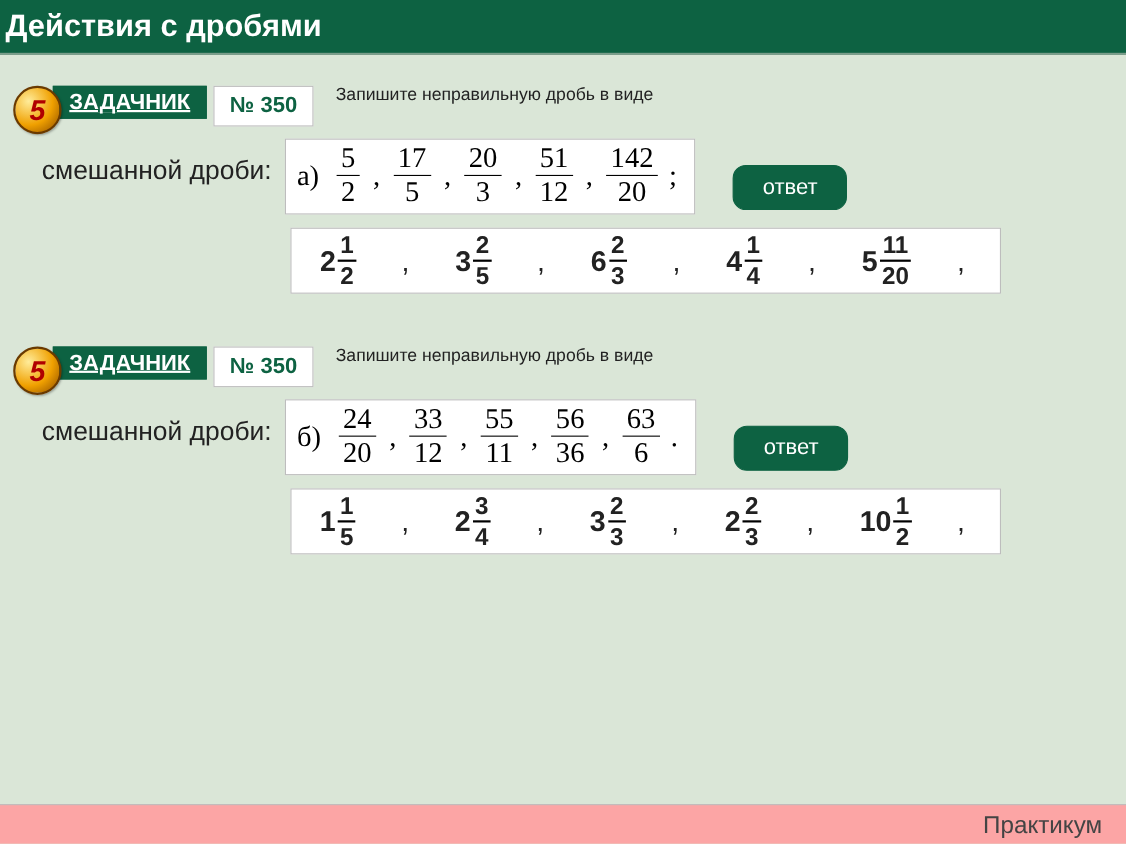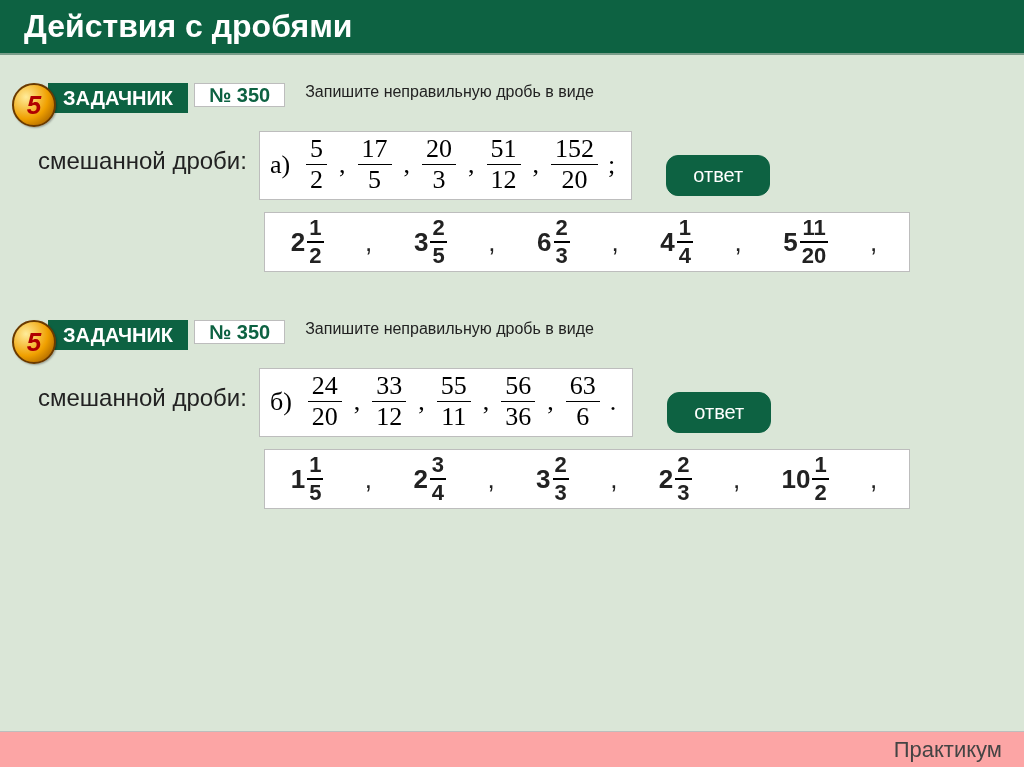--- a/index.html
+++ b/index.html
@@ -6,22 +6,22 @@
   body {
     width: 1024px;
     height: 767px;
     font-family: Arial, sans-serif;
     background: #dae6d7;
     overflow: hidden;
   }
   .header {
     background: #0d6242;
     color: #fff;
-    padding: 8px 24px;
-    font-size: 32px;
+    padding: 8px 5px;
+    font-size: 28px;
     font-weight: bold;
     border-bottom: 2px solid #7a9d8a;
   }
   .content {
     padding: 28px 12px 0 12px;
   }
   .task {
     margin-bottom: 48px;
   }
   .task-header {
@@ -53,29 +53,30 @@
     padding: 2px 14px;
     font-size: 20px;
     font-weight: bold;
     border: 1px solid #0d6242;
     margin-left: -14px;
     position: relative;
     z-index: 1;
     height: 30px;
     display: flex;
     align-items: center;
+    text-decoration: underline;
   }
   .num-badge {
     background: #fff;
     color: #0d6242;
     padding: 2px 14px;
     font-size: 20px;
     font-weight: bold;
     border: 1px solid #bdbdbd;
-    height: 24px;
+    height: 37px;
     display: flex;
     align-items: center;
   }
   .prompt-wrap {
     flex: 1;
   }
   .prompt-line1 {
     font-size: 16px;
     color: #222;
     padding-left: 14px;
@@ -215,21 +216,21 @@
                 <span class="n">20</span>
                 <span class="d">3</span>
               </span>
               <span class="gsep">,</span>
             <span class="vfrac">
                 <span class="n">51</span>
                 <span class="d">12</span>
               </span>
               <span class="gsep">,</span>
             <span class="vfrac">
-                <span class="n">152</span>
+                <span class="n">142</span>
                 <span class="d">20</span>
               </span>
             <span>;</span>
           </div>
           <div class="answer-btn">ответ</div>
         </div>
       </div>
     </div>
     <div class="answer-box">
       <span class="mixed">

